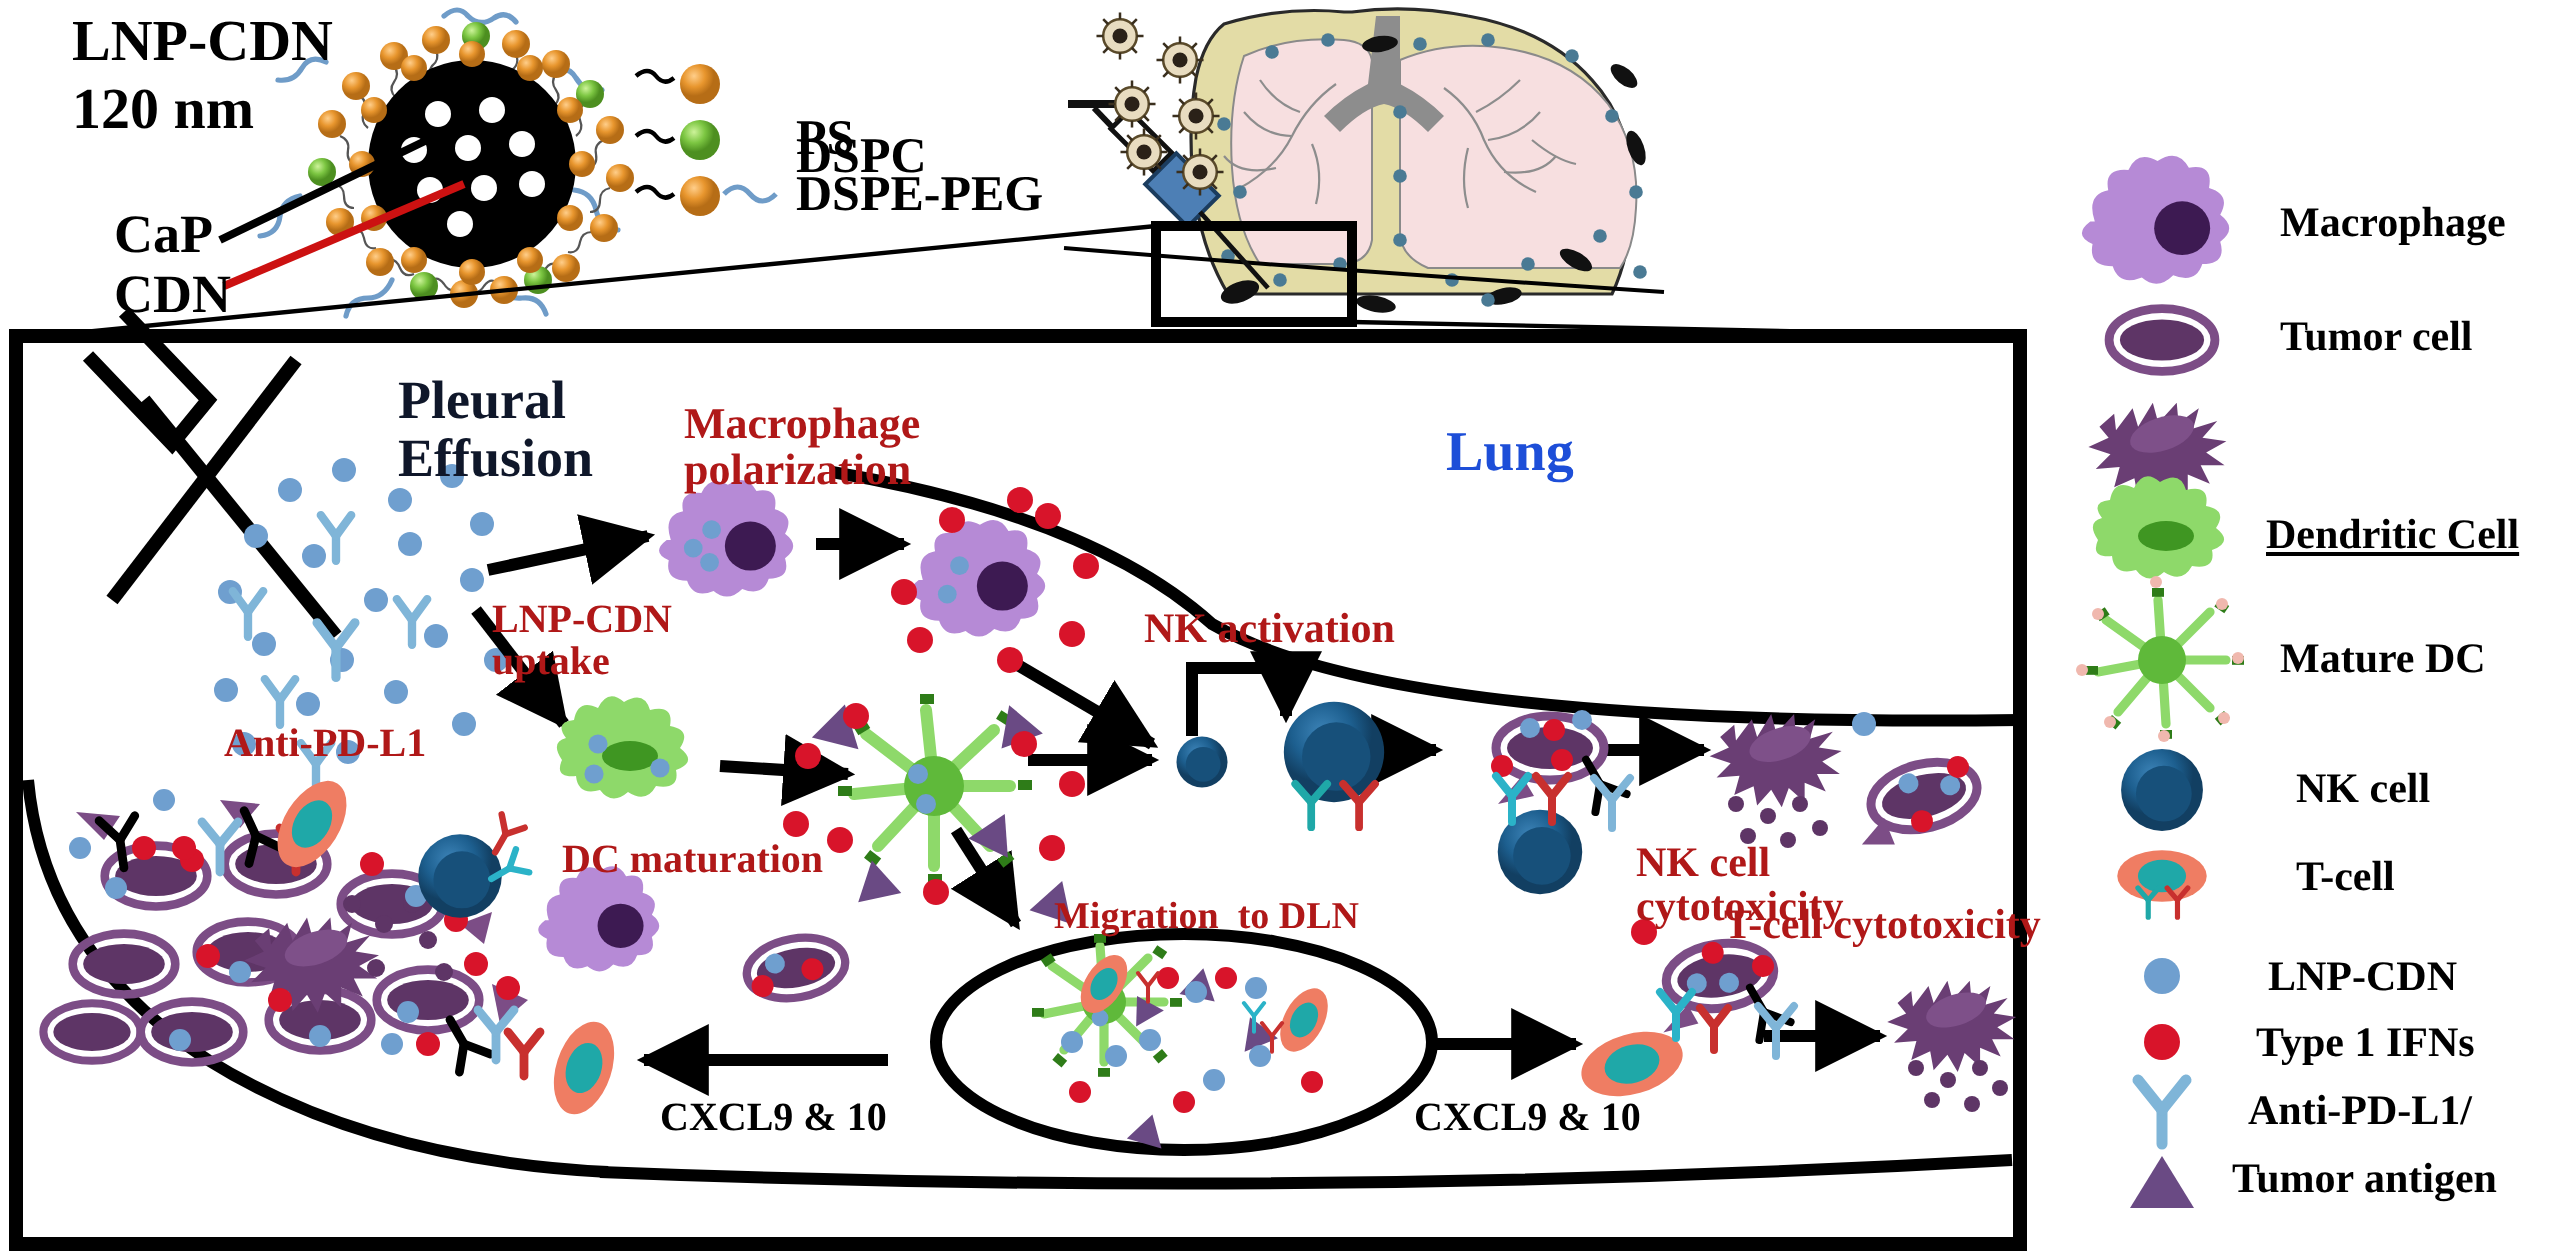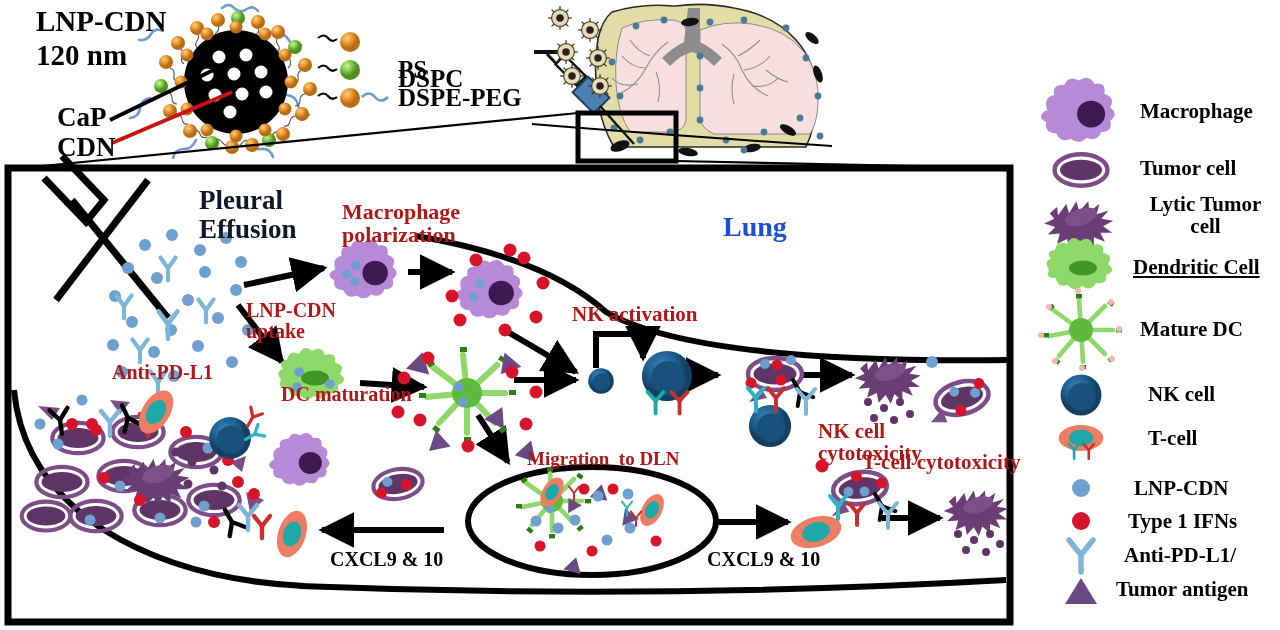--- a/index.html
+++ b/index.html
@@ -923,33 +923,31 @@
 
 <div class="lbl blue" style="left:199px;top:186px;font-size:27px;text-align:left;">Pleural
 Effusion</div>
 <div class="lbl org" style="left:723px;top:212px;font-size:28px;">Lung</div>
 
 <div class="lbl red" style="left:342px;top:200px;font-size:22px;">Macrophage
 polarization</div>
 <div class="lbl red" style="left:246px;top:300px;font-size:20px;">LNP-CDN
 uptake</div>
 <div class="lbl red" style="left:112px;top:362px;font-size:20px;">Anti-PD-L1</div>
-<div class="lbl red" style="left:281px;top:384px;font-size:20px;">DC maturation</div>
+<div class="lbl red" style="left:281px;top:420px;font-size:20px;">DC maturation</div>
 <div class="lbl red" style="left:572px;top:303px;font-size:21px;">NK activation</div>
 <div class="lbl red" style="left:527px;top:449px;font-size:19px;">Migration  to DLN</div>
 <div class="lbl red" style="left:818px;top:420px;font-size:21px;">NK cell
 cytotoxicity</div>
 <div class="lbl red" style="left:862px;top:451px;font-size:21px;">T-cell cytotoxicity</div>
 <div class="lbl blk" style="left:330px;top:549px;font-size:20px;">CXCL9 &amp; 10</div>
 <div class="lbl blk" style="left:707px;top:549px;font-size:20px;">CXCL9 &amp; 10</div>
 
 <div class="lbl blk" style="left:1140px;top:100px;font-size:21px;">Macrophage</div>
 <div class="lbl blk" style="left:1140px;top:157px;font-size:21px;">Tumor cell</div>
-<div class="lbl blk" style="left:1133px;top:193px;font-size:21px;text-align:center;width:145px;">Lytic Tumor
-cell</div>
 <div class="lbl blk" style="left:1133px;top:256px;font-size:21px;text-decoration:underline;">Dendritic Cell</div>
 <div class="lbl blk" style="left:1140px;top:318px;font-size:21px;">Mature DC</div>
 <div class="lbl blk" style="left:1148px;top:383px;font-size:21px;">NK cell</div>
 <div class="lbl blk" style="left:1148px;top:427px;font-size:21px;">T-cell</div>
 <div class="lbl blk" style="left:1134px;top:477px;font-size:21px;">LNP-CDN</div>
 <div class="lbl blk" style="left:1128px;top:510px;font-size:21px;">Type 1 IFNs</div>
 <div class="lbl blk" style="left:1124px;top:544px;font-size:21px;">Anti-PD-L1/</div>
 <div class="lbl blk" style="left:1116px;top:578px;font-size:21px;">Tumor antigen</div>
 
 </div>

